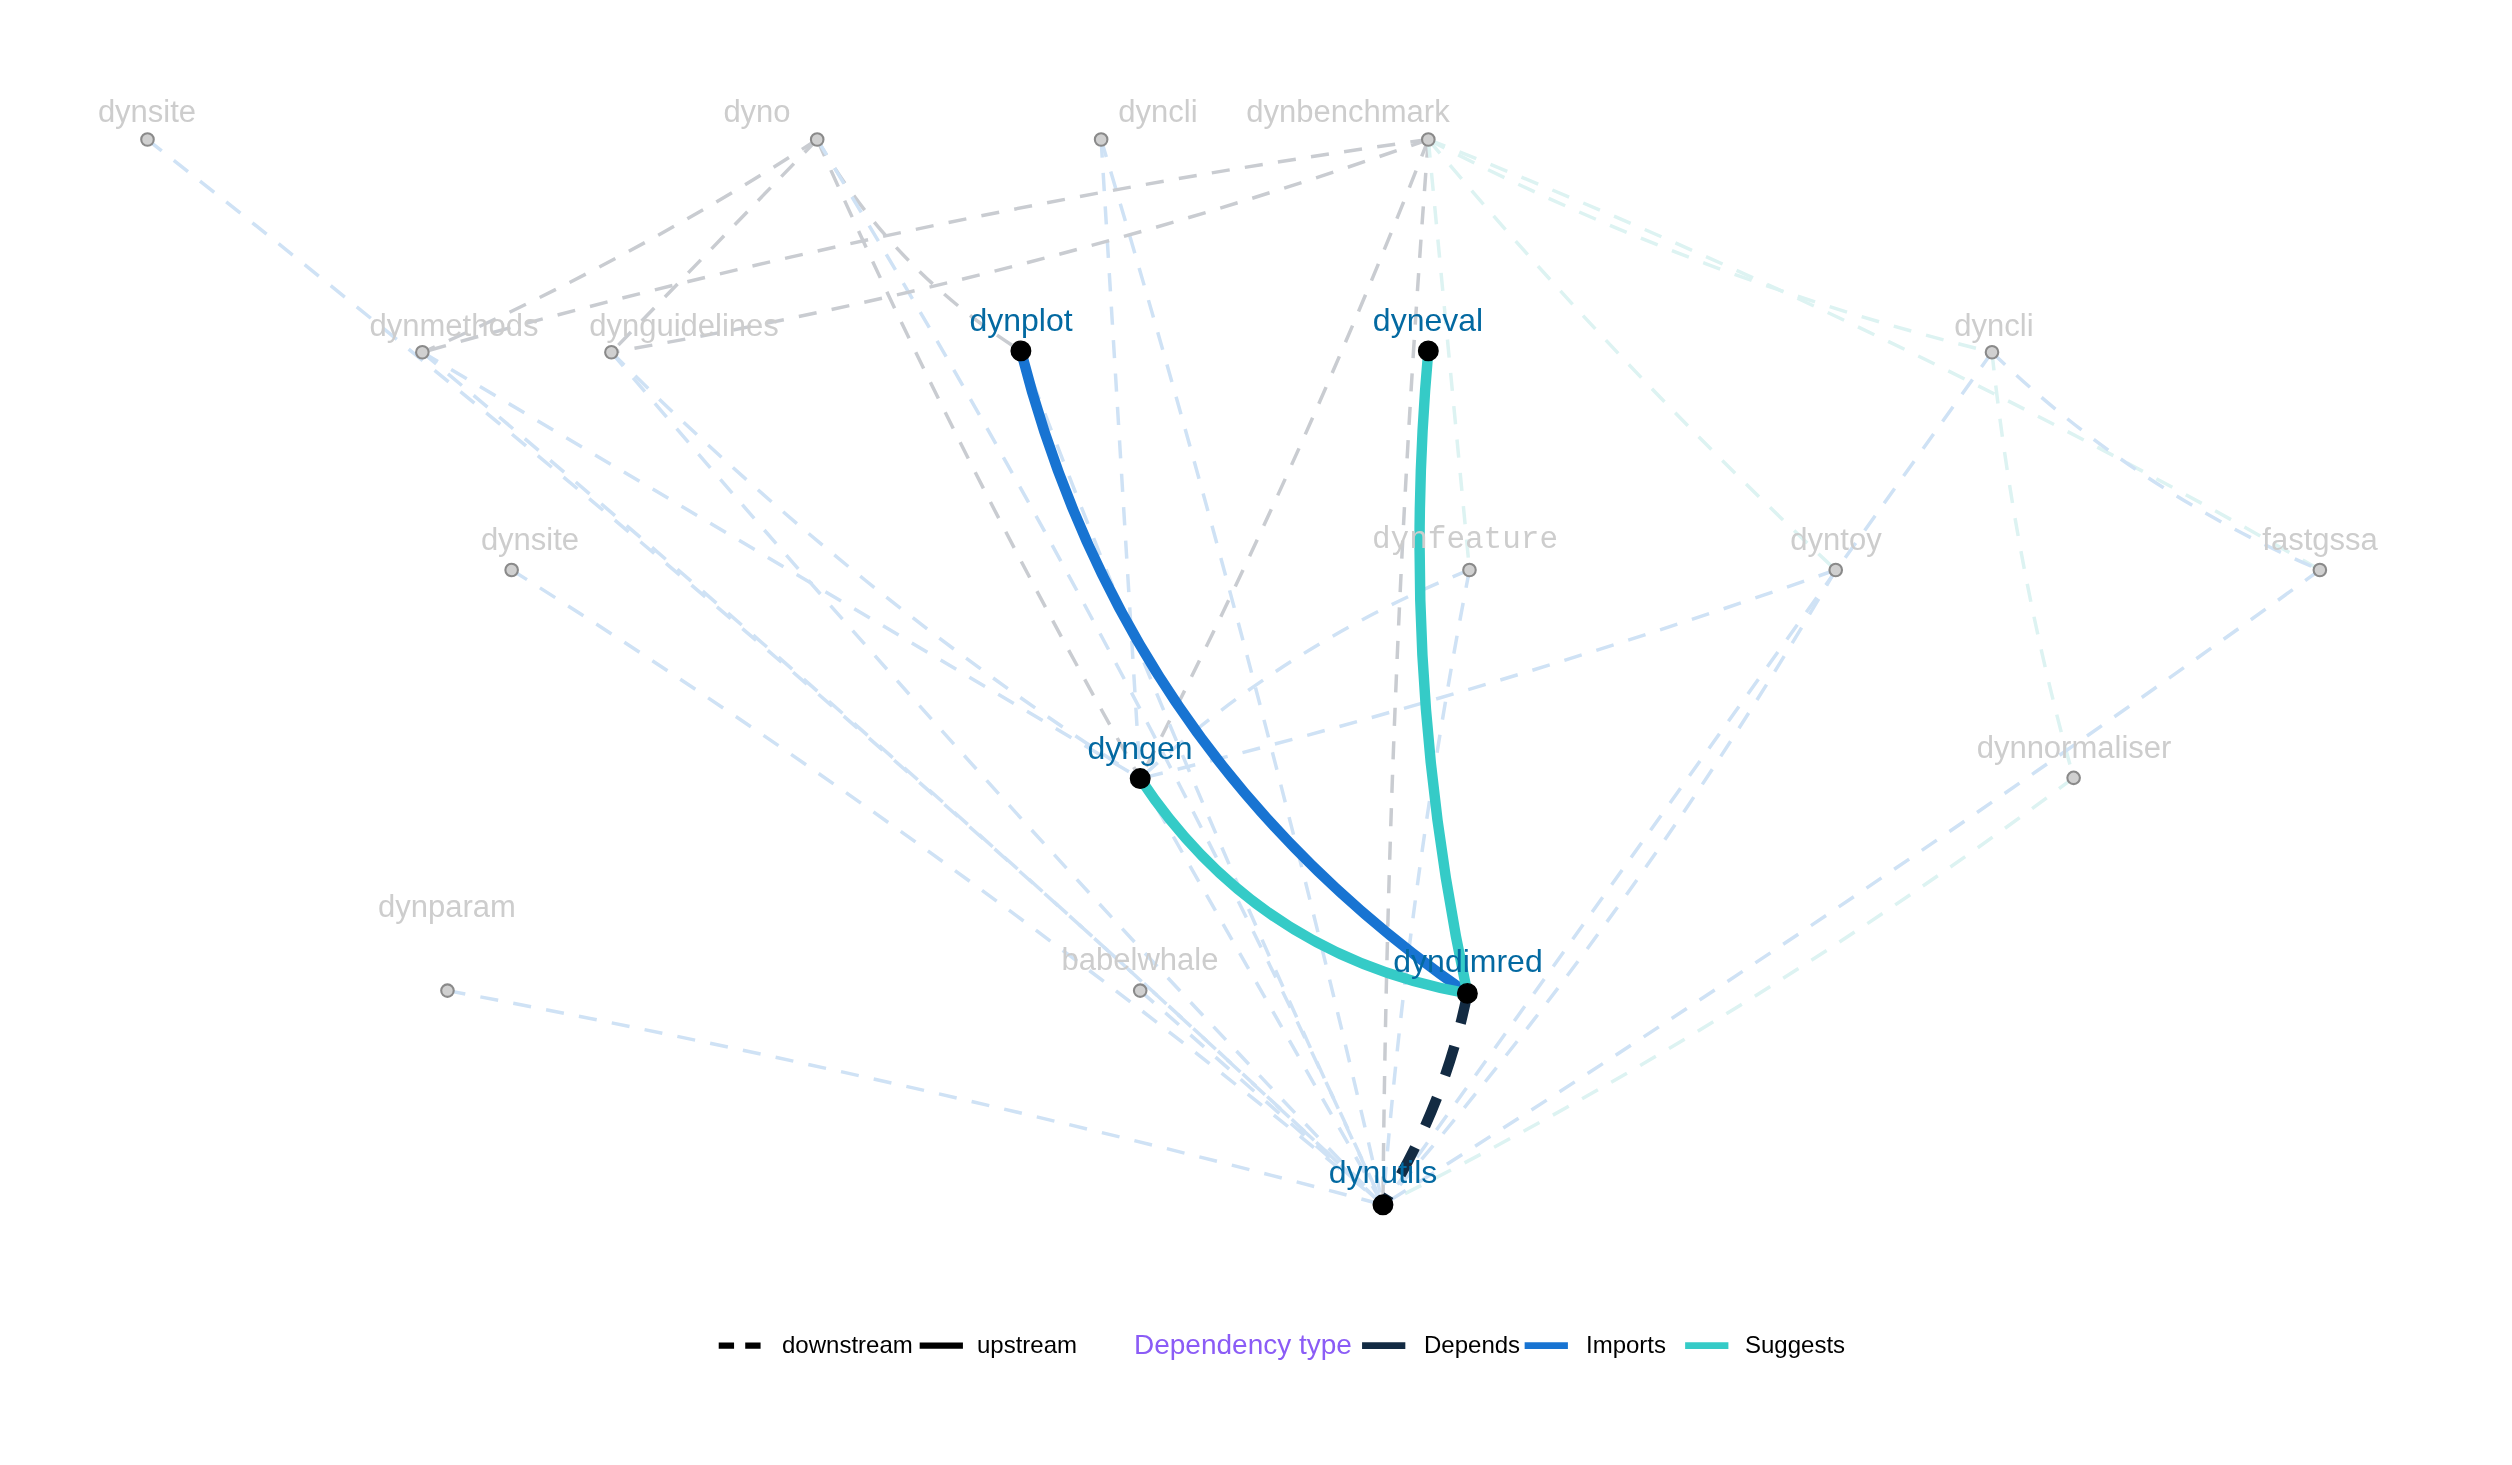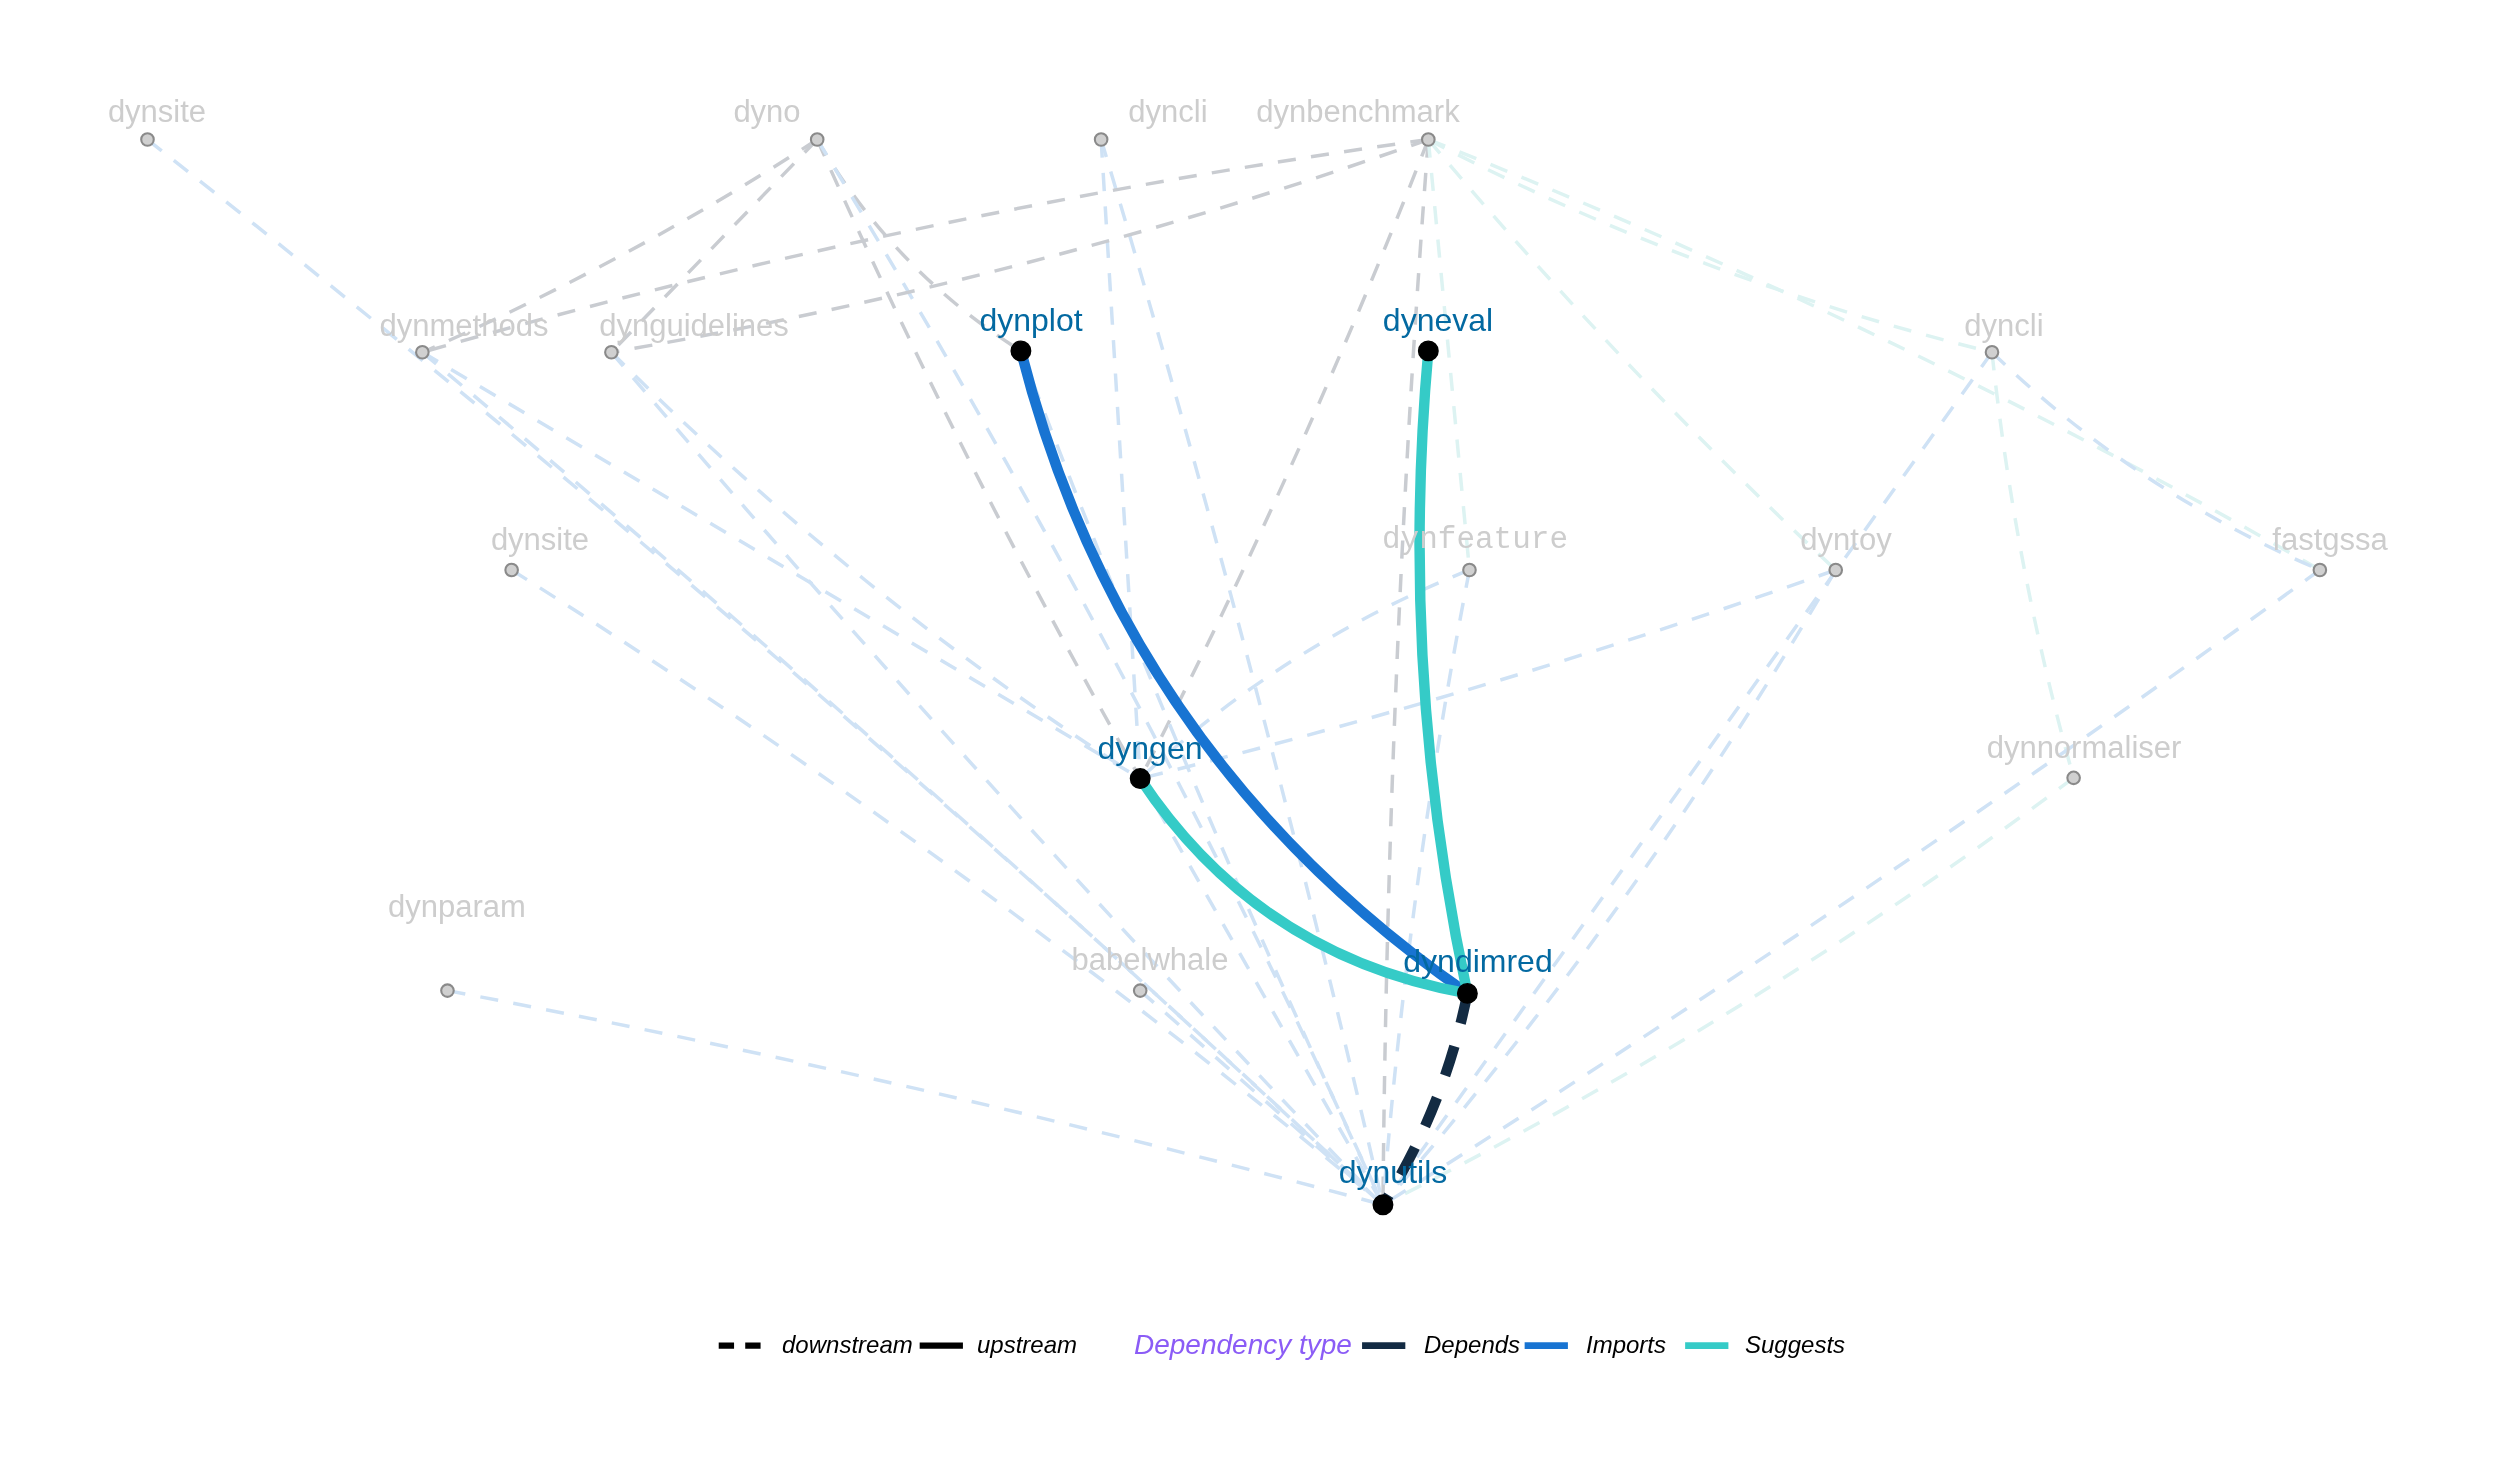--- a/index.html
+++ b/index.html
@@ -1,22 +1,22 @@
 <!DOCTYPE html>
 <html style="font-size:11px"><head>
 <meta charset="utf-8">
 <style>
   html,body{margin:0;padding:0;background:#ffffff;}
   body{width:2512px;height:1465px;overflow:hidden;font-family:"Liberation Sans",sans-serif;}
   #stage{position:relative;width:2512px;height:1465px;background:#ffffff;}
   svg#net{position:absolute;left:0;top:0;width:2512px;height:1465px;}
-  .node-label{position:absolute;transform:translate(-50%,-100%);white-space:nowrap;line-height:1;margin-left:10px;}
+  .node-label{position:absolute;transform:translate(-50%,-100%);white-space:nowrap;line-height:1;}
   .node-label.dim{color:#cdcdcd;font-size:31px;}
   .node-label.hi{color:#0369a1;font-size:32px;}
-  .legend{position:absolute;left:0;top:1312px;width:2149px;height:77px;font-style:italic;}
+  .legend{position:absolute;left:0;top:1312px;width:2149px;height:77px;}
   .lg-text{position:absolute;transform:translate(0,-50%);white-space:nowrap;font-size:24px;color:#000;}
   .lg-title{position:absolute;transform:translate(0,-50%);white-space:nowrap;font-size:28px;color:#8b5cf6;}
 </style>
 </head>
 <body>
 
 <div id="stage">
   <svg id="net" viewBox="0 0 3600 2100">
     <g id="faded-edges">
         <path d="M 211 200 Q 1130.4563793505363 924.1177158940409 1982 1727" fill="none" stroke="#cfe2f5" stroke-width="5" stroke-dasharray="26 22" stroke-linecap="butt"></path>

